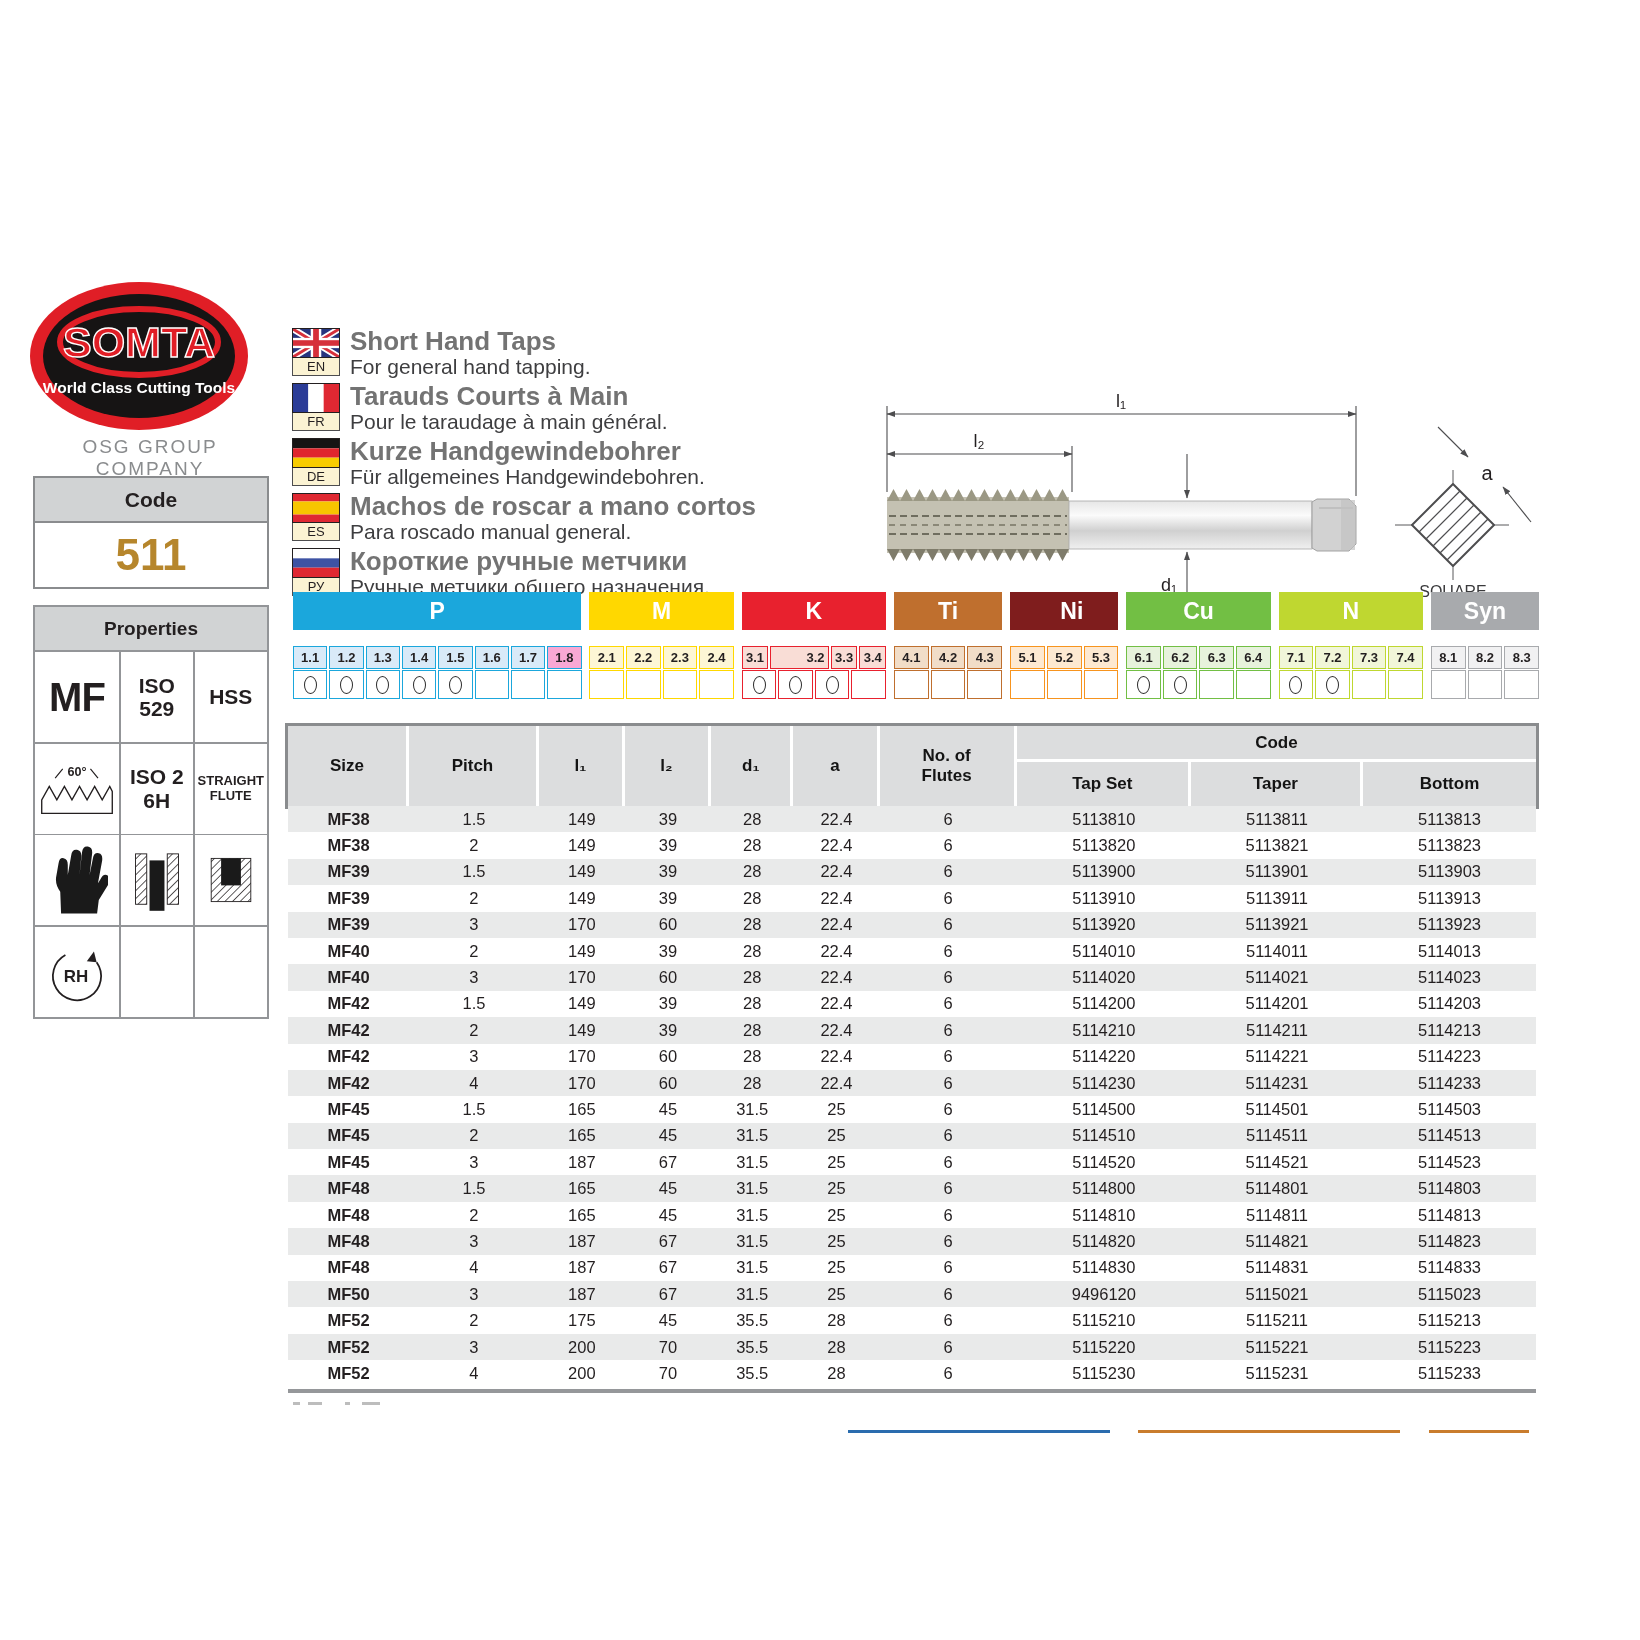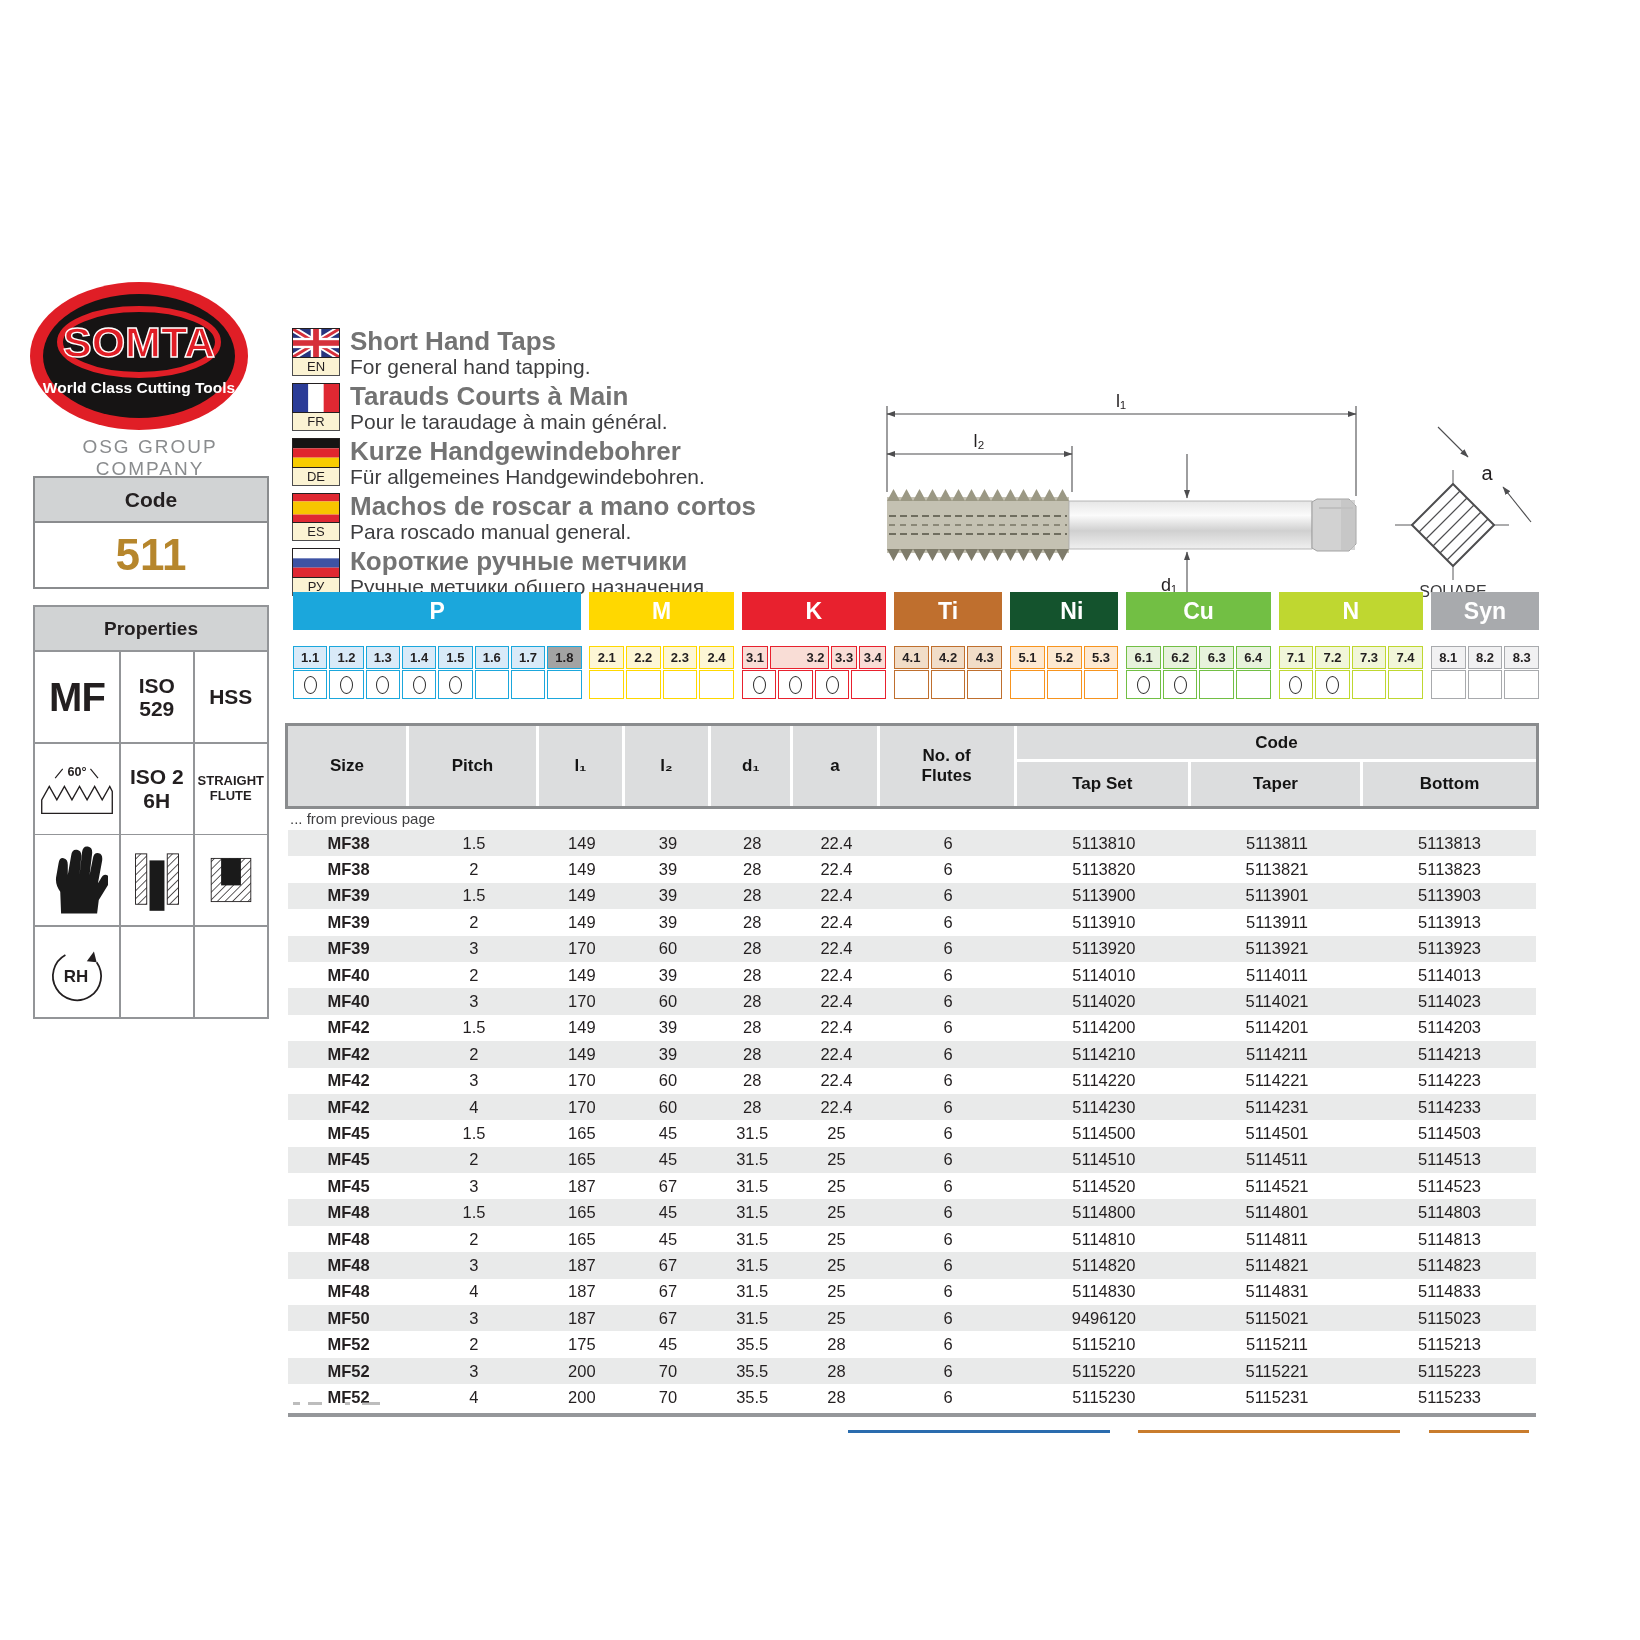--- a/index.html
+++ b/index.html
@@ -297,21 +297,21 @@
     <div class="mat-group" style="flex: 8 1 0%;">
       <div class="mat-head" style="background: rgb(27, 167, 220);">P</div>
       <div class="mat-cells">
         <div class="mat-cell" style="background: rgb(217, 234, 248); border-color: rgb(27, 167, 220);">1.1</div>
         <div class="mat-cell" style="background: rgb(217, 234, 248); border-color: rgb(27, 167, 220);">1.2</div>
         <div class="mat-cell" style="background: rgb(217, 234, 248); border-color: rgb(27, 167, 220);">1.3</div>
         <div class="mat-cell" style="background: rgb(217, 234, 248); border-color: rgb(27, 167, 220);">1.4</div>
         <div class="mat-cell" style="background: rgb(217, 234, 248); border-color: rgb(27, 167, 220);">1.5</div>
         <div class="mat-cell" style="background: rgb(217, 234, 248); border-color: rgb(27, 167, 220);">1.6</div>
         <div class="mat-cell" style="background: rgb(217, 234, 248); border-color: rgb(27, 167, 220);">1.7</div>
-        <div class="mat-cell" style="background: #a3a3a3; border-color: rgb(27, 167, 220);">1.8</div>
+        <div class="mat-cell" style="background: #f9a8d4; border-color: rgb(27, 167, 220);">1.8</div>
       </div>
       <div class="mat-marks">
         <div class="mat-mark" style="border-color: rgb(27, 167, 220);">
           <span class="oval"></span>
         </div>
         <div class="mat-mark" style="border-color: rgb(27, 167, 220);">
           <span class="oval"></span>
         </div>
         <div class="mat-mark" style="border-color: rgb(27, 167, 220);">
           <span class="oval"></span>
@@ -370,21 +370,21 @@
         <div class="mat-cell" style="background: rgb(241, 221, 200); border-color: rgb(191, 111, 46);">4.2</div>
         <div class="mat-cell" style="background: rgb(241, 221, 200); border-color: rgb(191, 111, 46);">4.3</div>
       </div>
       <div class="mat-marks">
         <div class="mat-mark" style="border-color: rgb(191, 111, 46);"></div>
         <div class="mat-mark" style="border-color: rgb(191, 111, 46);"></div>
         <div class="mat-mark" style="border-color: rgb(191, 111, 46);"></div>
       </div>
     </div>
     <div class="mat-group" style="flex: 3 1 0%;">
-      <div class="mat-head" style="background: #14532d; padding-left: 15px;">Ni</div>
+      <div class="mat-head" style="background: #7f1d1d; padding-left: 15px;">Ni</div>
       <div class="mat-cells">
         <div class="mat-cell" style="background: rgb(253, 233, 210); border-color: rgb(247, 148, 30);">5.1</div>
         <div class="mat-cell" style="background: rgb(253, 233, 210); border-color: rgb(247, 148, 30);">5.2</div>
         <div class="mat-cell" style="background: rgb(253, 233, 210); border-color: rgb(247, 148, 30);">5.3</div>
       </div>
       <div class="mat-marks">
         <div class="mat-mark" style="border-color: rgb(247, 148, 30);"></div>
         <div class="mat-mark" style="border-color: rgb(247, 148, 30);"></div>
         <div class="mat-mark" style="border-color: rgb(247, 148, 30);"></div>
       </div>
@@ -452,21 +452,20 @@
   <div class="hc span2 flutes">
       <span>No. of Flutes</span>
     </div>
   <div class="hc codeh">Code</div>
   <div class="hc r2" style="grid-column:8">Tap Set</div>
   <div class="hc r2" style="grid-column:9">Taper</div>
   <div class="hc r2 lastc" style="grid-column:10">Bottom</div>
 </div>
 
 <div class="abs tbl-body">
-  <div class="note">... from previous page</div>
   <div>
       <div class="trow grid shade">
         <div class="tcell bold">MF38</div>
         <div class="tcell">1.5</div>
         <div class="tcell">149</div>
         <div class="tcell">39</div>
         <div class="tcell">28</div>
         <div class="tcell">22.4</div>
         <div class="tcell">6</div>
         <div class="tcell">5113810</div>

